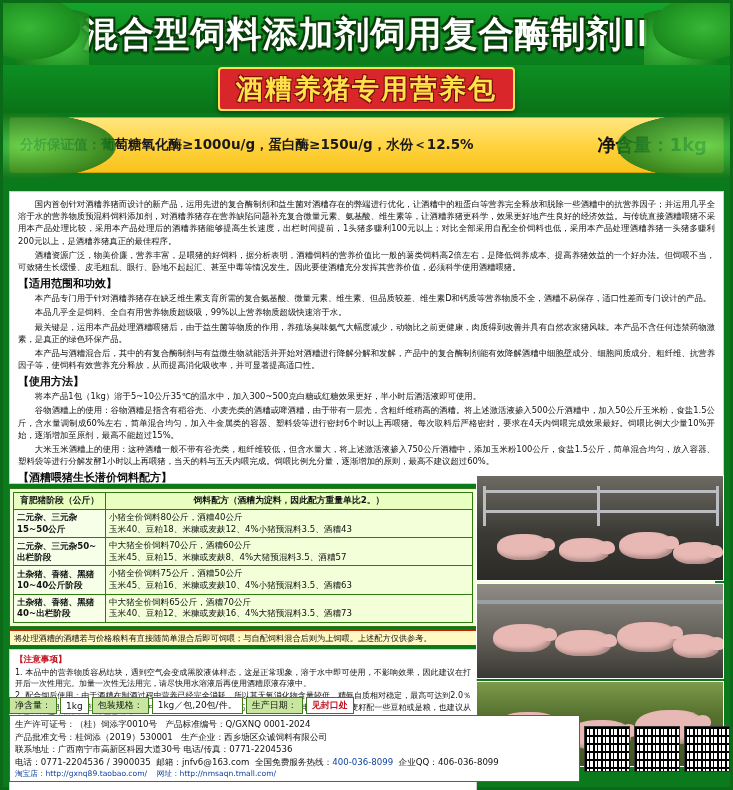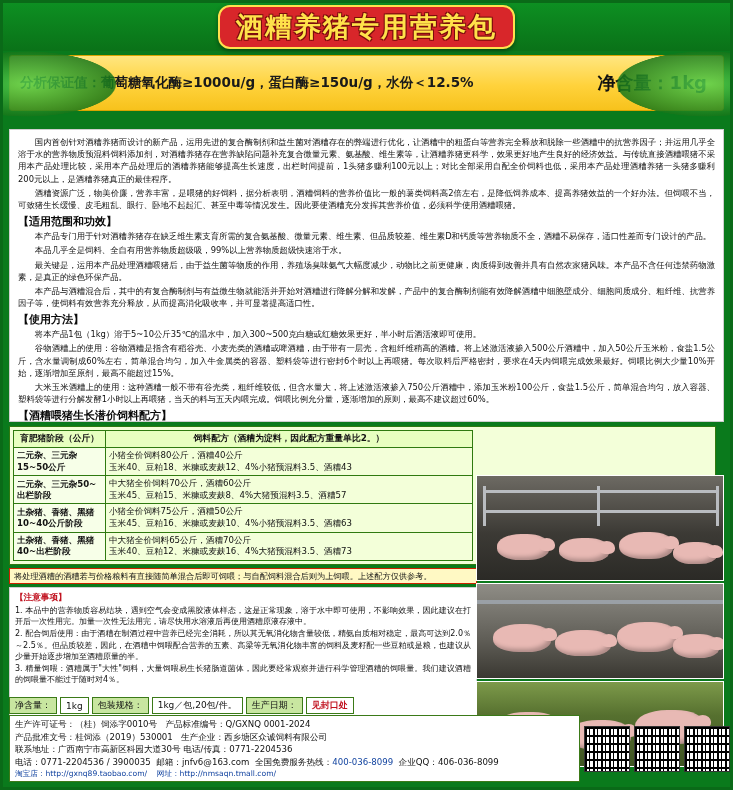--- a/index.html
+++ b/index.html
@@ -38,21 +38,21 @@
 
   .subtitle-band {
     position: relative;
     height: 48px;
     background: linear-gradient(180deg,#0d8f22 0%,#0a7218 100%);
     display: flex; align-items: center; justify-content: center;
   }
   .subtitle-plate {
     background: #d8262a;
     border: 2px solid #ffe14d;
-    border-radius: 12px;
+    border-radius: 4px;
     padding: 2px 16px;
     box-shadow: 0 2px 4px rgba(0,0,0,.4);
   }
   .subtitle-main {
     font-weight: bold;
     font-size: 27px;
     color: #ffe24a;
     letter-spacing: 2px;
     text-shadow: -1px -1px 0 #7a0d0d, 1px -1px 0 #7a0d0d, -1px 1px 0 #7a0d0d, 1px 1px 0 #7a0d0d;
     white-space: nowrap;
@@ -184,20 +184,25 @@
     background-size: 8px 8px, 8px 8px;
   }
   .qrs { display:flex; align-items:center; }
   .fnote { font-size:7.6px; color:#222; }
 </style>
 </head>
 <body>
 
 <div class="page">
 
+  <div class="title-band">
+    <div class="leaf l1"></div>
+    <div class="leaf r1"></div>
+    <div class="title-main">混合型饲料添加剂饲用复合酶制剂II</div>
+  </div>
 
   <div class="subtitle-band">
     <div class="leaf l2"></div>
     <div class="leaf r2"></div>
     <div class="subtitle-plate">
       <div class="subtitle-main">酒糟养猪专用营养包</div>
     </div>
   </div>
 
   <div class="spec-band">

